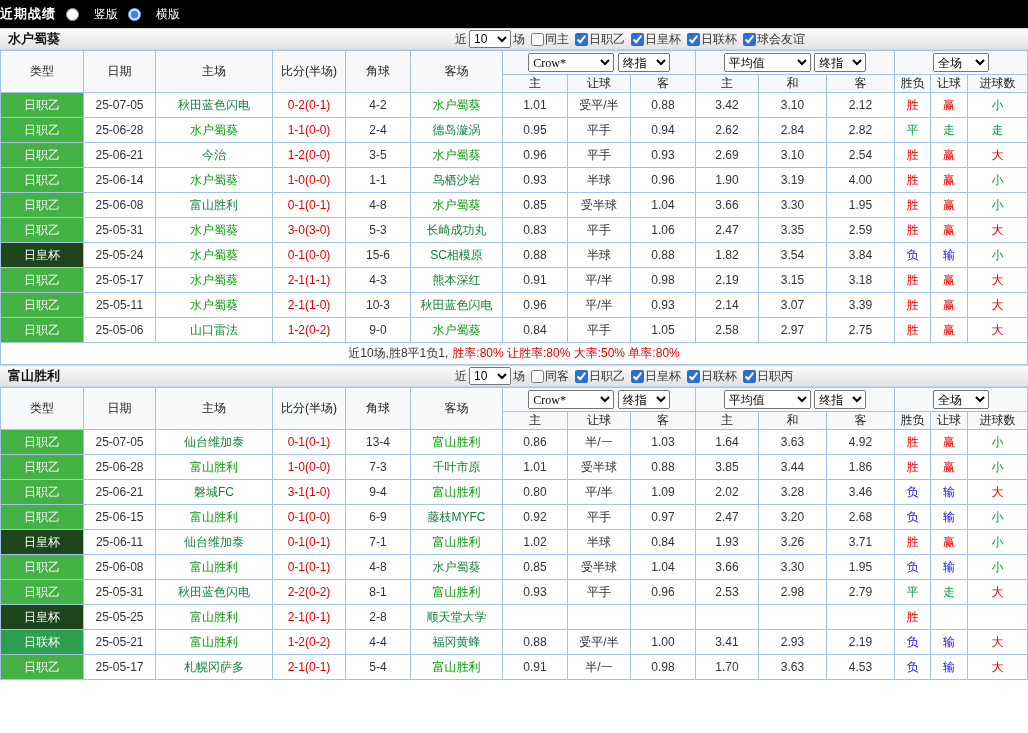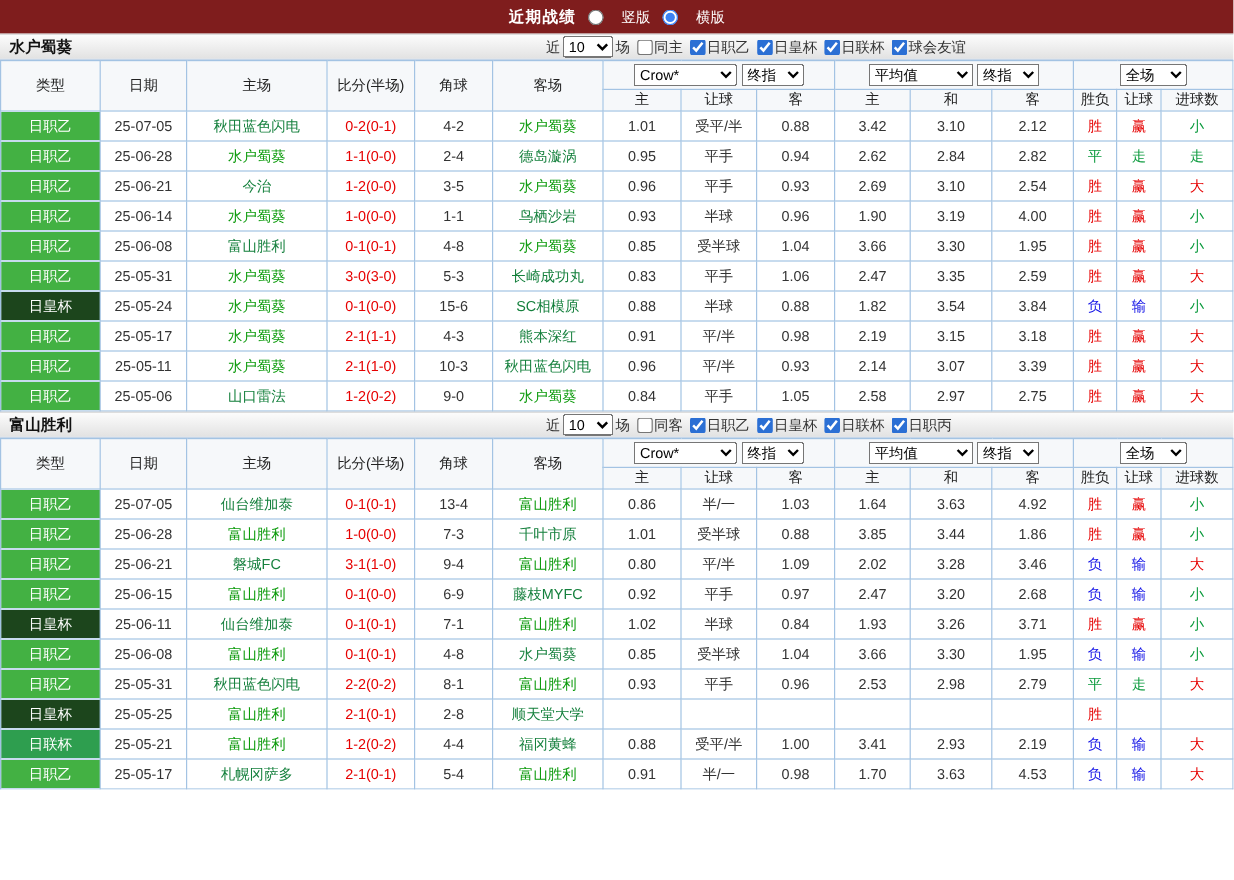--- a/index.html
+++ b/index.html
@@ -1,37 +1,37 @@
 <!DOCTYPE html>
 <html lang="zh"><head>
 <meta charset="utf-8">
 <style>
   * { margin:0; padding:0; box-sizing:border-box; }
   body { width:1028px; font-family:"Liberation Sans", sans-serif; font-size:12px; color:#333; background:#fff; }
 
-  .topbar { height:28px; background:#7f1d1d; display:flex; align-items:center; justify-content:center; gap:10px; color:#fff; }
+  .topbar { height:28px; background:#000000; display:flex; align-items:center; justify-content:flex-start; gap:10px; color:#fff; }
   .topbar .title { font-weight:bold; font-size:13px; letter-spacing:1px; }
   .topbar label { display:flex; align-items:center; gap:15px; cursor:pointer; }
   .topbar input { accent-color:#3b82f6; margin:0; }
 
   .section-bar { position:relative; height:22px; background:linear-gradient(#fcfcfc,#e2e2e2); border-top:1px solid #d5d5d5; border-bottom:1px solid #c6d6e8; display:flex; align-items:center; padding-left:8px; }
   .team-name { font-weight:bold; font-size:13px; color:#111; }
   .filter { position:absolute; left:455px; display:flex; align-items:center; gap:2px; }
   .filter select { font-size:12px; height:18px; }
   .filter label { display:flex; align-items:center; margin-left:2px; cursor:pointer; }
   .filter input { accent-color:#2b6fd4; margin:0 1px 0 2px; width:13px; height:13px; }
 
   table { width:100%; border-collapse:collapse; table-layout:fixed; }
   th, td { border:1px solid #a3c3e3; text-align:center; white-space:nowrap; overflow:hidden; padding:0; }
   thead th { background:#f6f8fa; font-weight:normal; color:#222; }
   .hrow1 th { height:24px; }
   .hrow2 th { height:17px; }
   thead select { font-size:12px; height:19px; }
   .sel-count { width:42px; }
-  .sel-book { width:86px; }
+  .sel-book { width:86px;font-family:Liberation Serif, serif; }
   .sel-final { width:52px; }
   .sel-avg { width:87px; }
   .sel-full { width:56px; }
 
   tbody td { height:25px; }
   .type-cell { color:#fff; }
   .t-league  { background:#43b143; }
   .t-emperor { background:#1c451c; }
   .t-levain  { background:#2e9e4f; }
   .team-cell { color:#15803d; cursor:pointer; }
@@ -304,20 +304,24 @@
           <td class="odds-cell">1.05</td>
           <td class="odds-cell">2.58</td>
           <td class="odds-cell">2.97</td>
           <td class="odds-cell">2.75</td>
           <td class="c-red">胜</td>
           <td class="c-red">赢</td>
           <td class="c-red">大</td>
         </tr>
       </tbody>
   </table>
+  <div class="summary">
+    <span>近10场,胜8平1负1,</span>
+    <span class="sum-red">胜率:80% 让胜率:80% 大率:50% 单率:80%</span>
+  </div>
 </div>
 
 <div class="section">
   <div class="section-bar">
     <span class="team-name">富山胜利</span>
     <div class="filter">
       <span>近</span>
       <select class="sel-count"><option>10</option></select>
       <span>场</span>
       <label>

